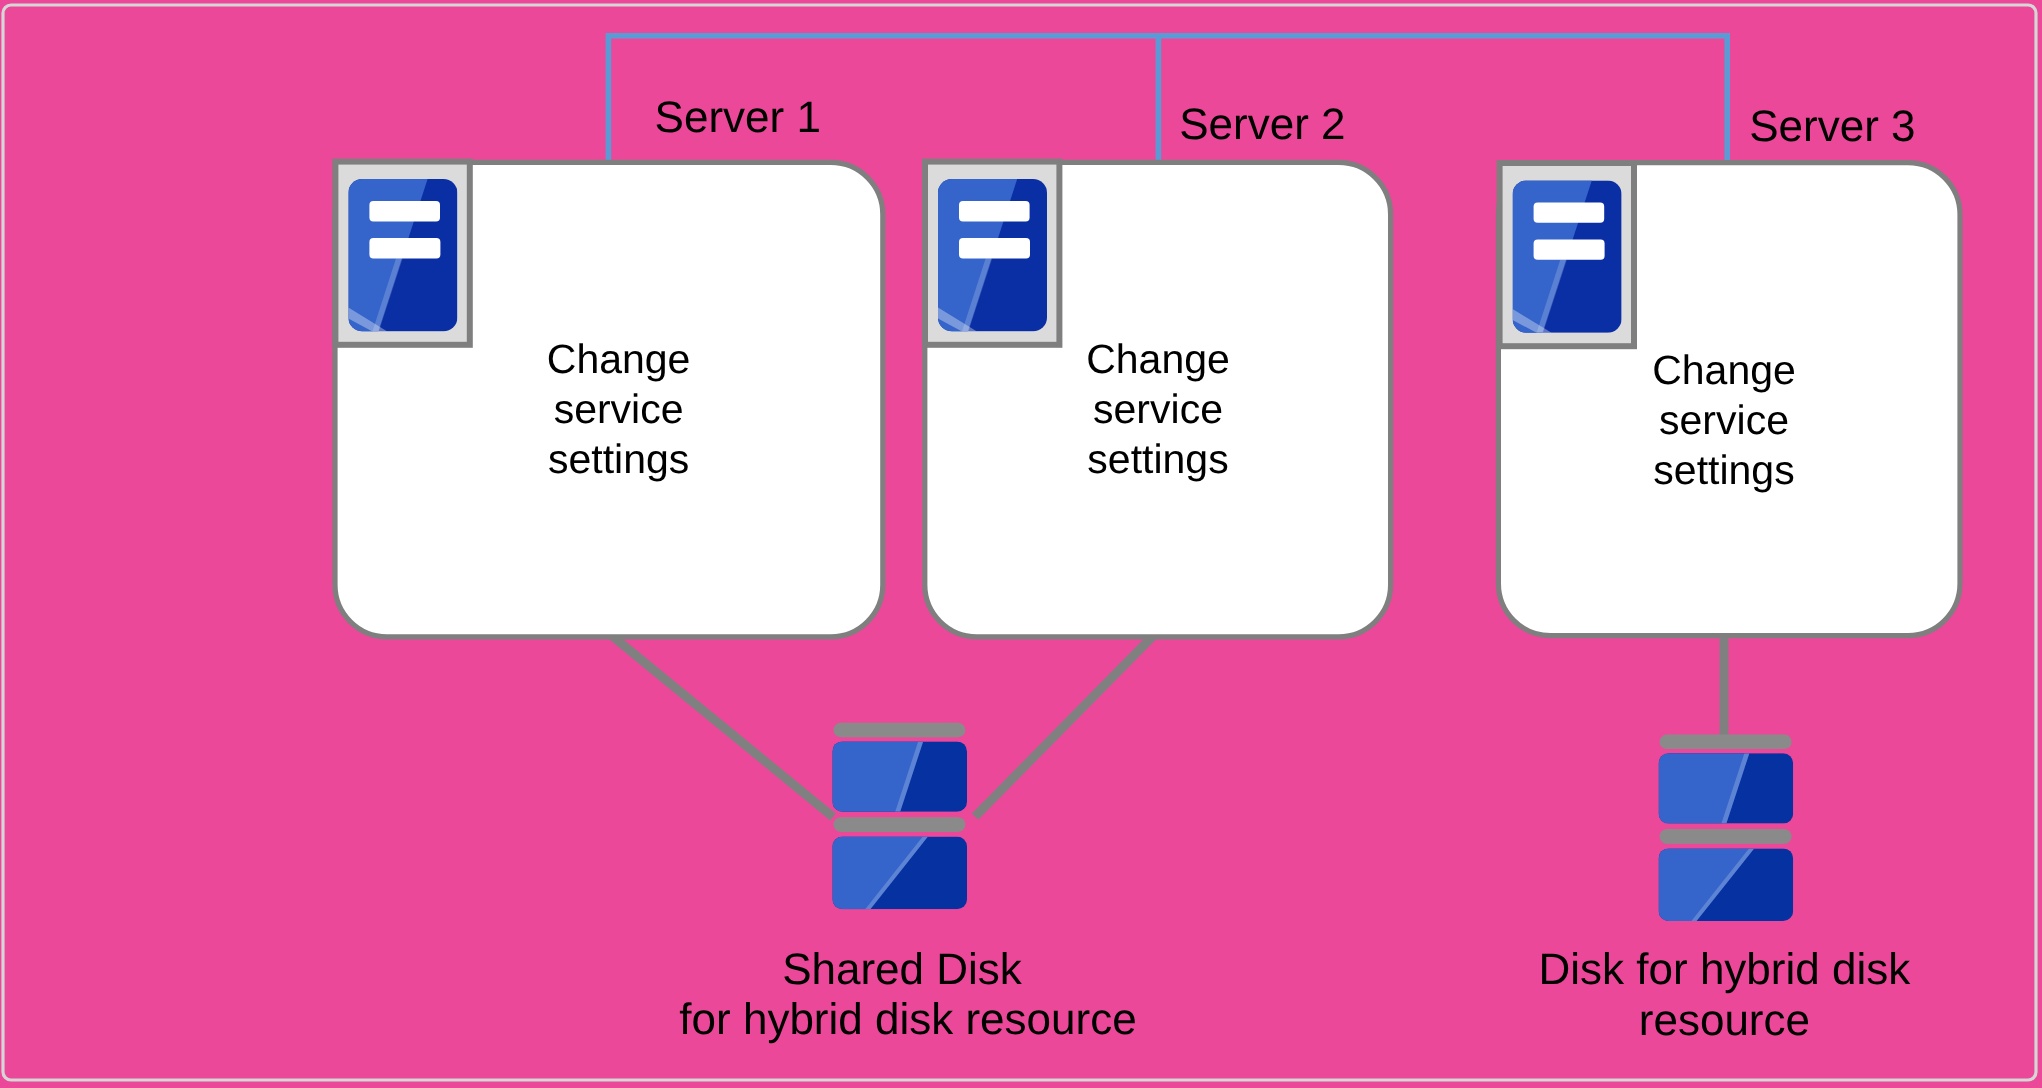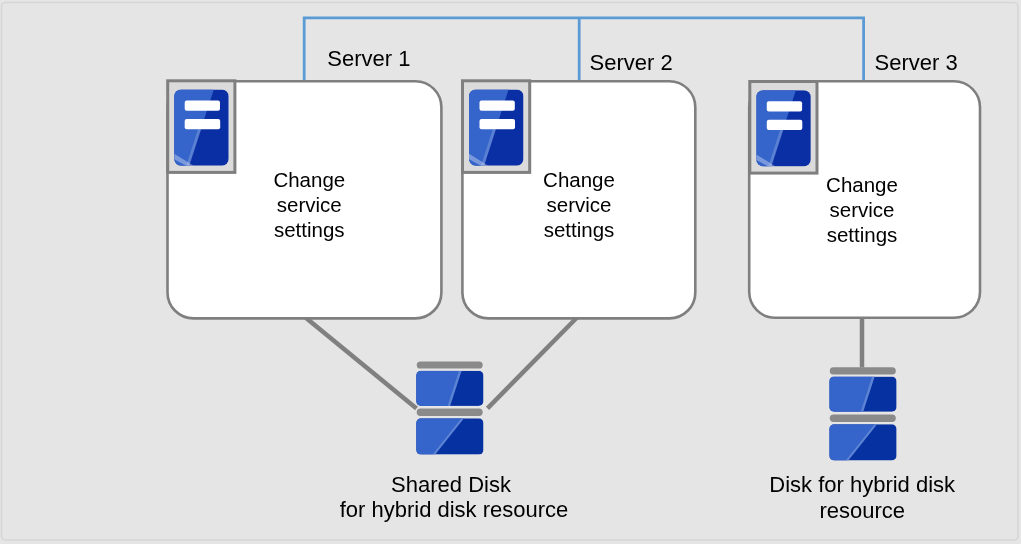--- a/index.html
+++ b/index.html
@@ -1,16 +1,16 @@
 <!DOCTYPE html>
 <html><head>
 <meta charset="utf-8">
 <style>
   html,body{margin:0;padding:0;background:#ffffff;}
-  #canvas{position:relative;width:1021px;height:544px;background:#e5e5e5;overflow:hidden;
+  #canvas{position:relative;width:1021px;height:544px;background:#ec4899;overflow:hidden;
     font-family:"Liberation Sans",sans-serif;}
   svg{position:absolute;left:0;top:0;}
 </style>
 </head>
 <body>
 <div id="canvas">
 <svg width="1021" height="544" viewBox="0 0 1021 544">
   <defs>
     <g id="servericon">
       <rect x="1.5" y="1.5" width="67.2" height="91.6" fill="#dbdbdb" stroke="#7f7f7f" stroke-width="3"></rect>

